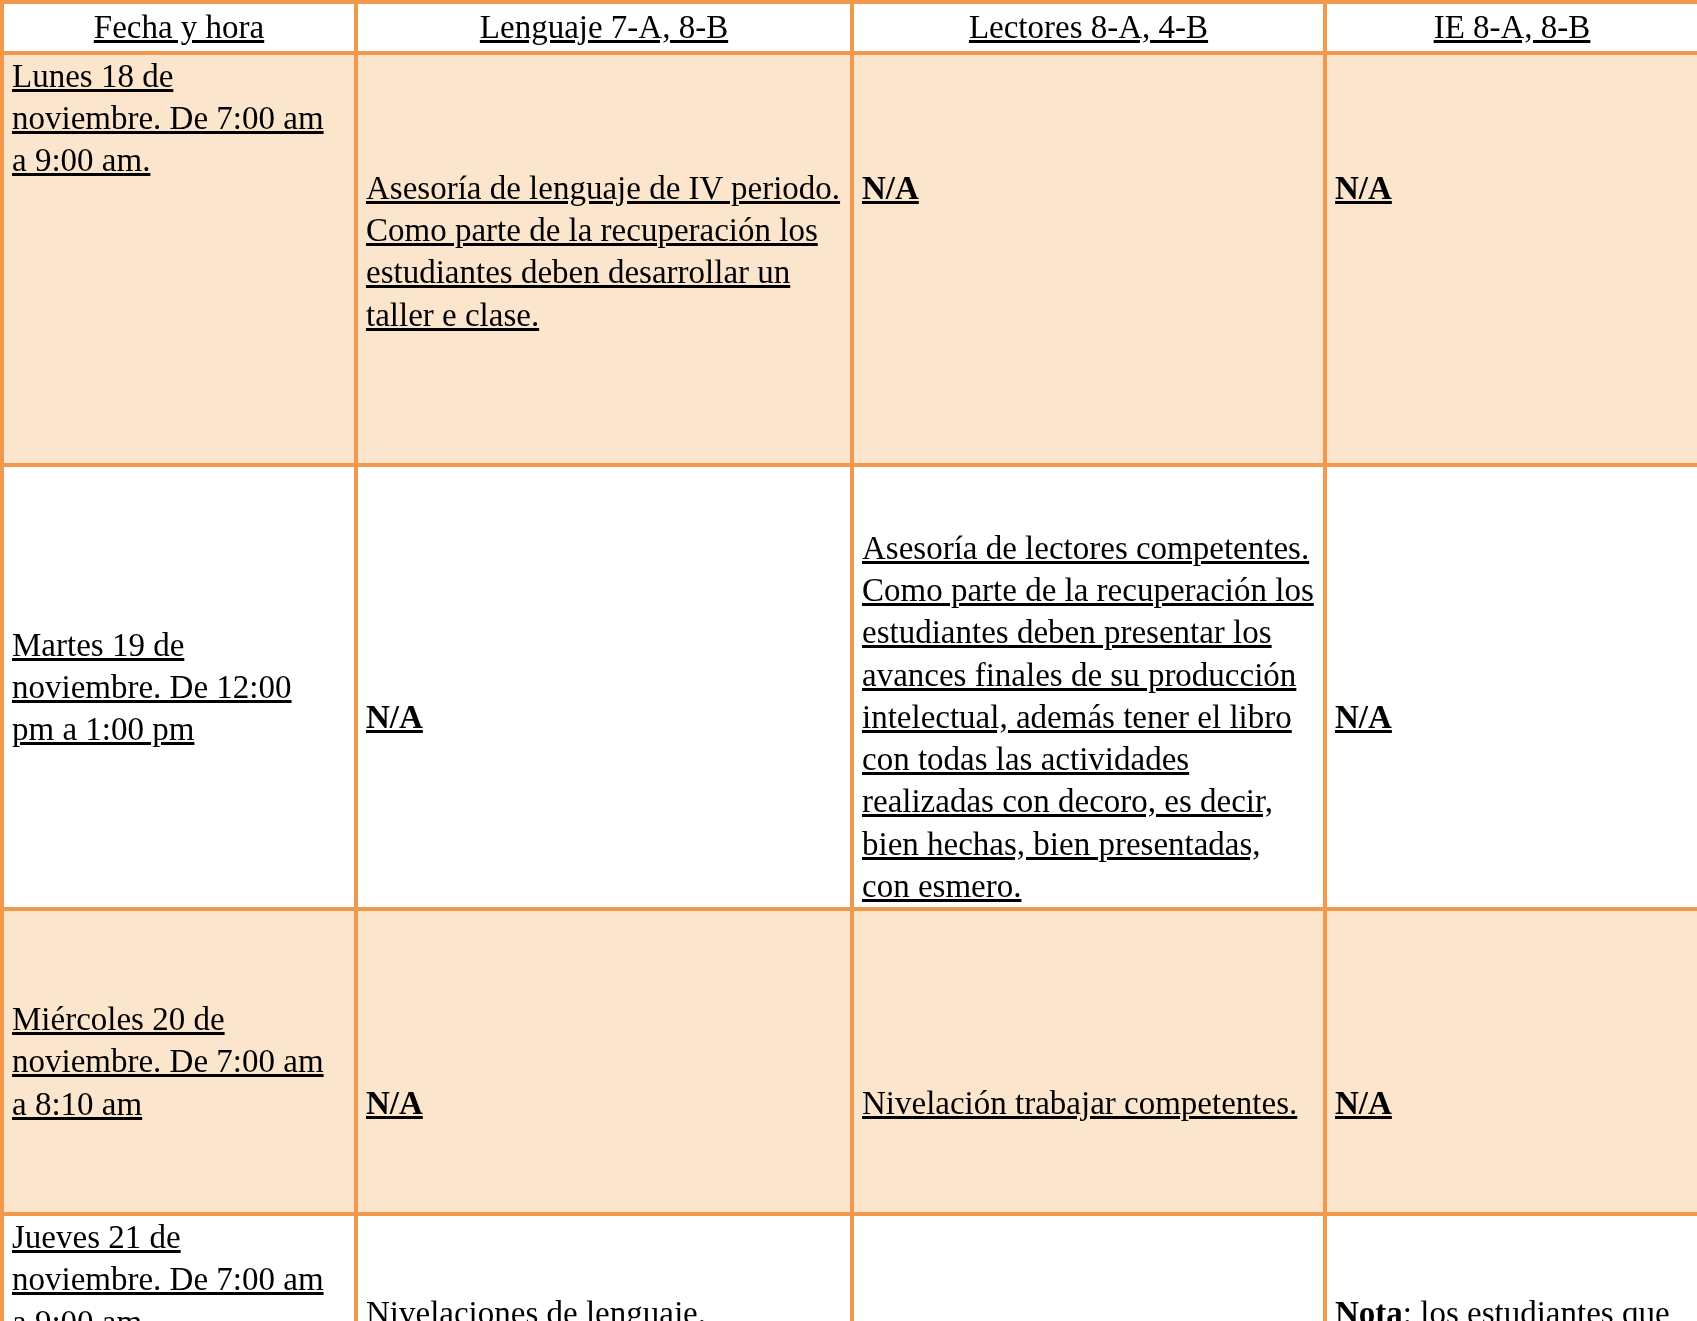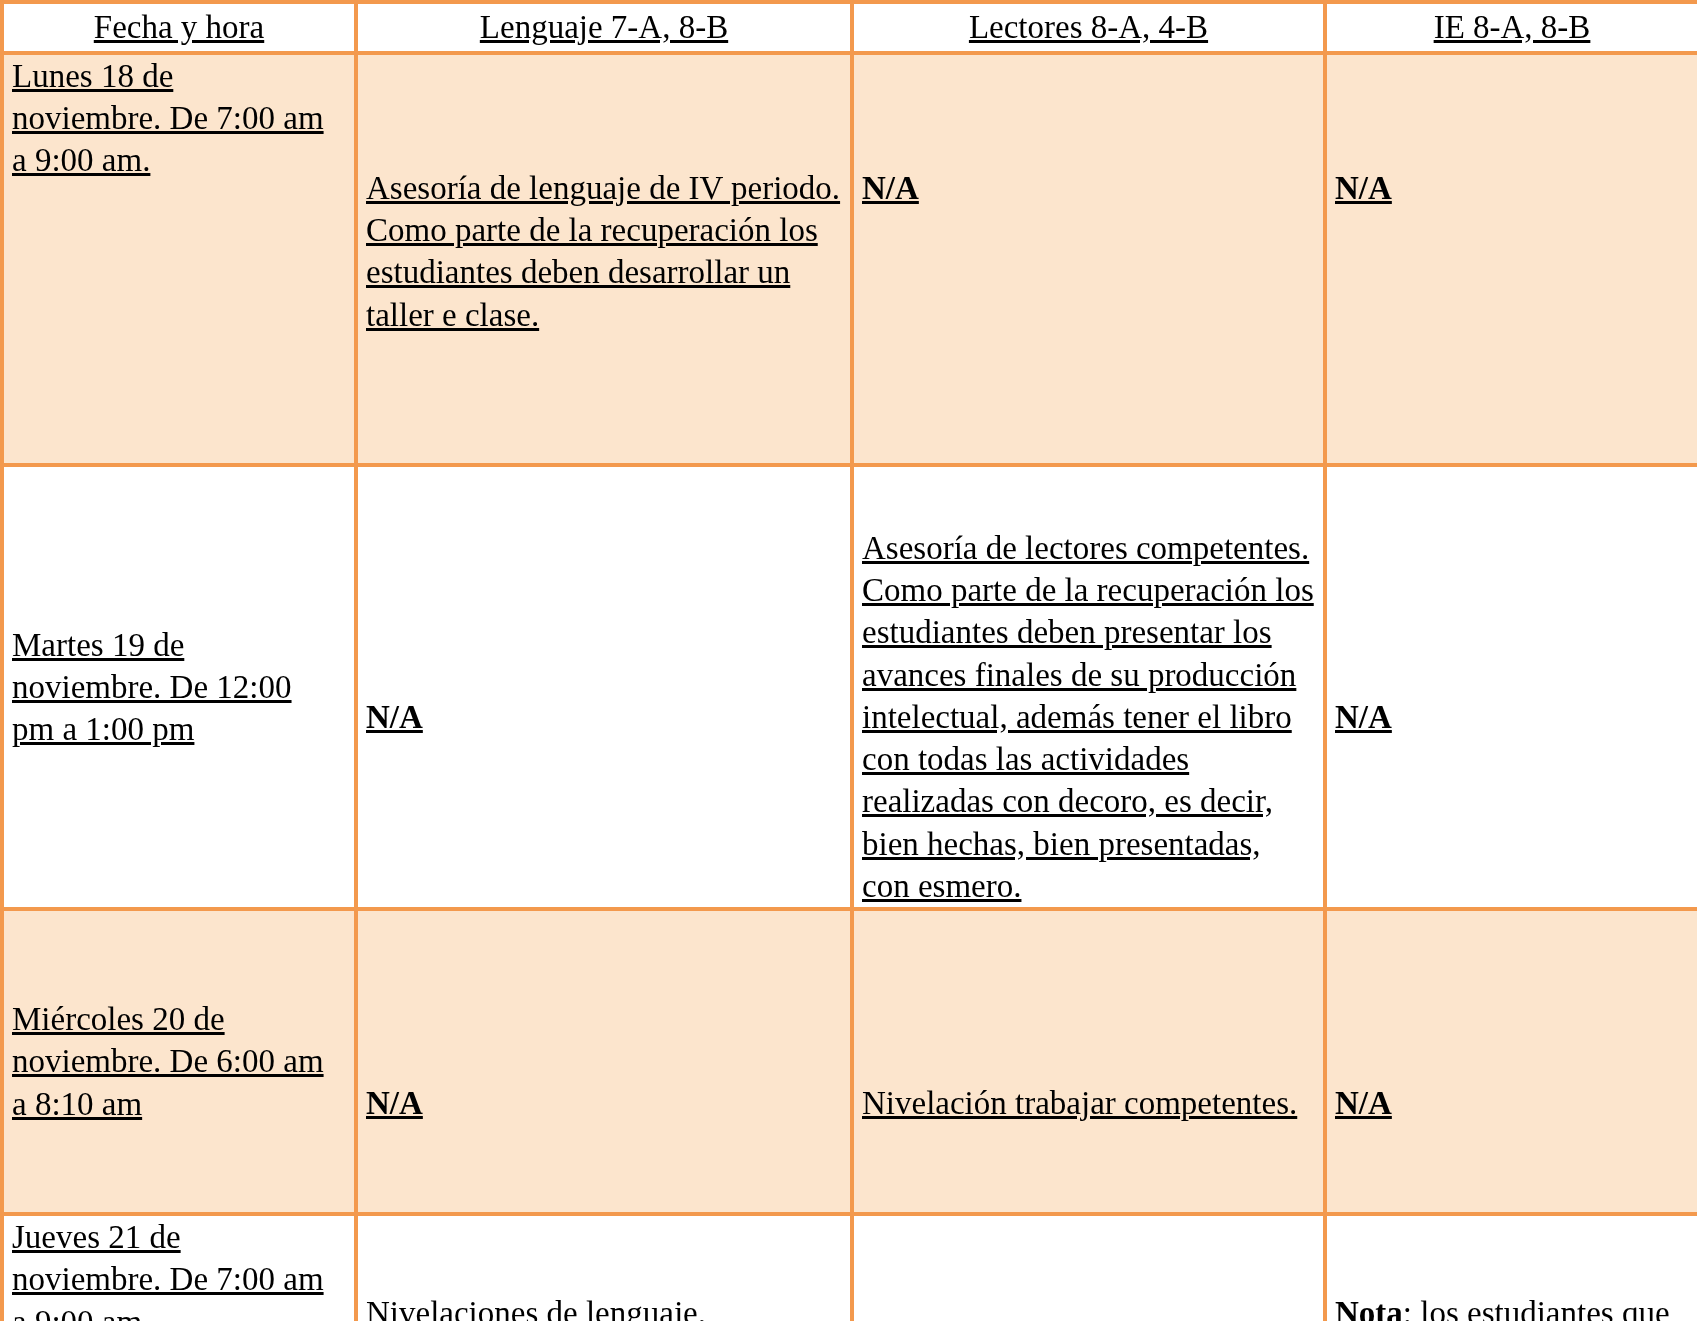--- a/index.html
+++ b/index.html
@@ -84,21 +84,21 @@
       <td class="na">N/A</td>
       <td class="na">N/A</td>
     </tr>
     <tr class="r2 plain">
       <td class="fecha">Martes 19 de noviembre. De 12:00 pm a 1:00 pm</td>
       <td class="na">N/A</td>
       <td>Asesoría de lectores competentes. Como parte de la recuperación los estudiantes deben presentar los avances finales de su producción intelectual, además tener el libro con todas las actividades realizadas con decoro, es decir, bien hechas, bien presentadas, con esmero.</td>
       <td class="na">N/A</td>
     </tr>
     <tr class="r3 highlight">
-      <td class="fecha">Miércoles 20 de noviembre. De 6:00 am a 8:10 am</td>
+      <td class="fecha">Miércoles 20 de noviembre. De 7:00 am a 8:10 am</td>
       <td class="na">N/A</td>
       <td>Nivelación trabajar competentes.</td>
       <td class="na">N/A</td>
     </tr>
     <tr class="r4 plain">
       <td class="fecha">Jueves 21 de noviembre. De 7:00 am a 9:00 am</td>
       <td>Nivelaciones de lenguaje.</td>
       <td></td>
       <td><span class="bold">Nota</span><span>: los estudiantes que estén pendientes por periodos de IE deben presentarse en este mismo horario para trabajar con el docente en talleres de recuperación.</span></td>
     </tr>

